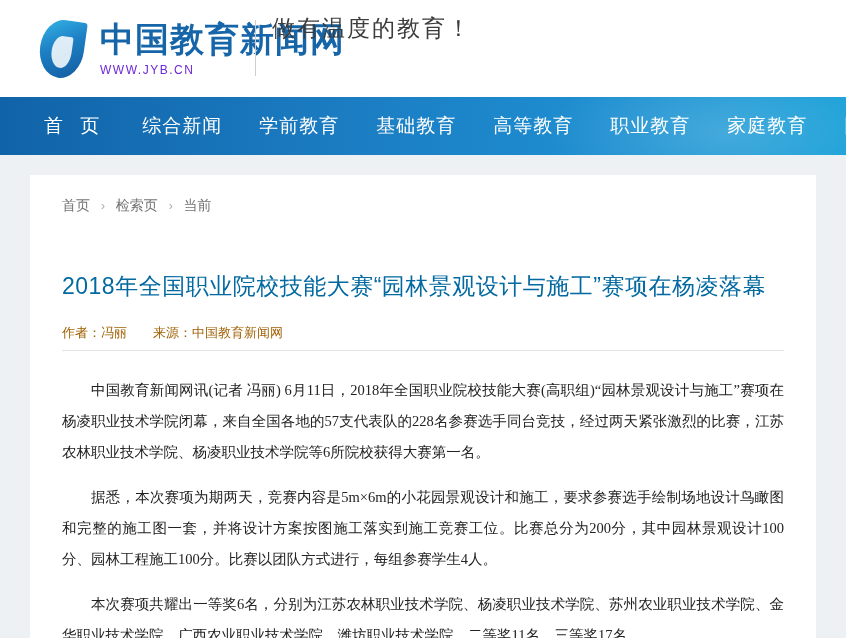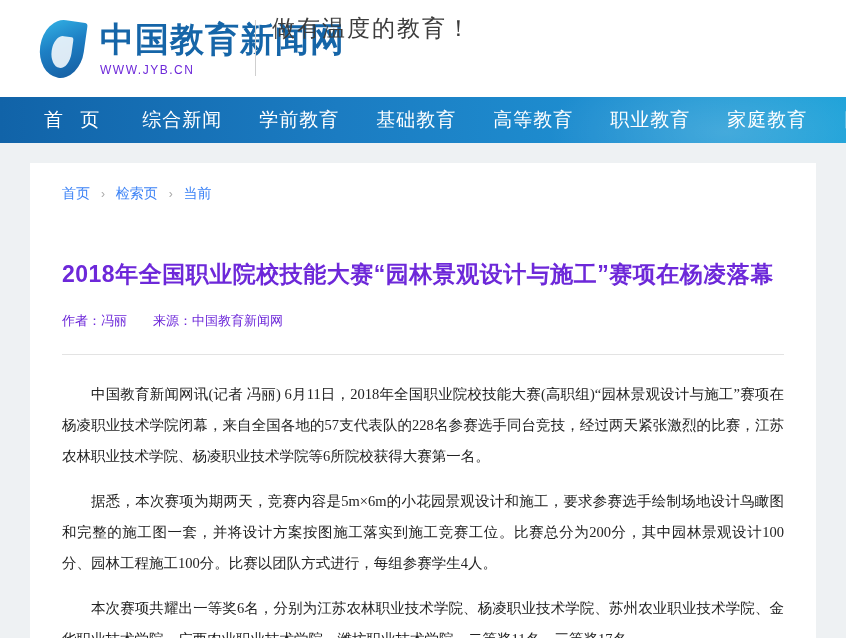--- a/index.html
+++ b/index.html
@@ -93,21 +93,21 @@
     top: 13px;
     font-size: 23px;
     color: #3c3c3c;
     font-family: Liberation Sans, sans-serif;
     letter-spacing: 2px;
   }
 
   
   .nav-bar {
     position: relative;
-    height: 46px;
+    height: 58px;
     background: linear-gradient(90deg, #1163a8 0%, #1b7cc2 40%, #1e8ed0 70%, #19a0d8 100%);
     overflow: hidden;
   }
   .nav-bar::before {
     content: "";
     position: absolute;
     right: -60px;
     top: -40px;
     width: 360px;
     height: 150px;
@@ -146,43 +146,43 @@
     box-sizing: border-box;
     padding: 0 32px;
   }
   .breadcrumb {
     padding-top: 22px;
     font-size: 14px;
     color: #666666;
     border-bottom: none;
   }
   .breadcrumb span {
-    color: #3b82f6;
+    color: #737373;
   }
   .breadcrumb .sep {
     margin: 0 7px;
     color: #aaaaaa;
     font-size: 12px;
   }
   .article-title {
     margin: 55px 0 0 0;
     font-size: 23px;
-    font-weight: bold;
-    color: #6d28d9;
+    font-weight: normal;
+    color: #0369a1;
     letter-spacing: .5px;
     line-height: 1.4;
   }
   .meta-row {
     margin-top: 22px;
-    padding-bottom: 24px;
+    padding-bottom: 8px;
     border-bottom: 1px solid #e3e3e3;
     display: flex;
     align-items: center;
     font-size: 13px;
-    color: #6d28d9;
+    color: #a16207;
   }
   .meta-left {
     display: flex;
     gap: 26px;
   }
   .meta-right {
     margin-left: auto;
   }
   .article-body {
     padding-top: 10px;

